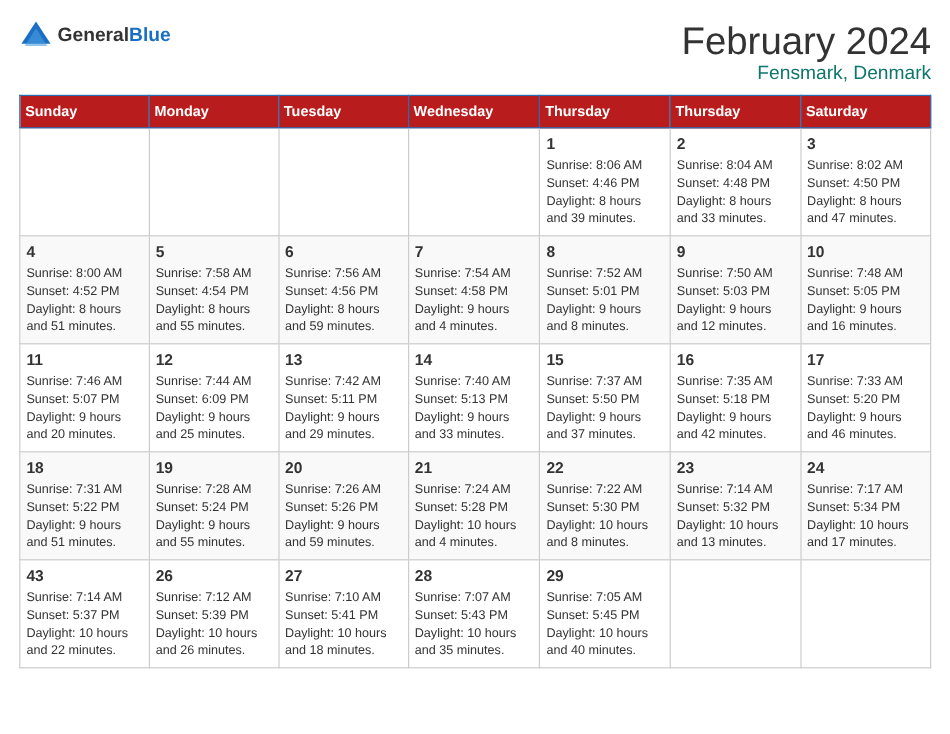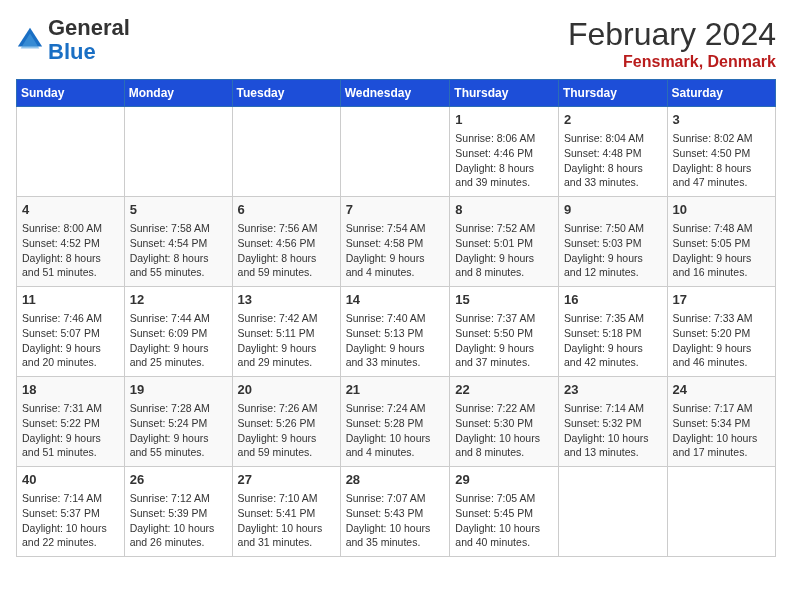--- a/index.html
+++ b/index.html
@@ -15,52 +15,52 @@
       justify-content: space-between;
       align-items: flex-start;
       margin-bottom: 8px;
     }
     .logo {
       display: flex;
       align-items: center;
     }
     .logo-text {
       display: flex;
-      flex-direction: column;
-      font-size: 22px;
+      flex-direction: row;
+      font-size: 16px;
       font-weight: bold;
       line-height: 1.1;
     }
     .logo-general { color: #333; }
     .logo-blue { color: #1a6fc4; }
     .logo-icon {
       width: 28px;
       height: 28px;
       margin-right: 4px;
     }
     .title-block {
       text-align: right;
     }
     .title-block h1 {
       font-size: 32px;
       font-weight: normal;
       color: #333;
     }
     .title-block h2 {
       font-size: 16px;
-      font-weight: bold;
-      color: #b91c1c;
+      font-weight: normal;
+      color: #0f766e;
     }
     table {
       width: 100%;
       border-collapse: collapse;
       font-size: 11px;
     }
     thead tr th {
-      background: #1d4ed8;
+      background: #b91c1c;
       color: #fff;
       padding: 6px 4px;
       text-align: left;
       font-size: 12px;
       border: 1px solid #2a6db5;
     }
     tbody tr td {
       border: 1px solid #ccc;
       vertical-align: top;
       padding: 4px 5px;
@@ -292,39 +292,39 @@
         <td>
           <span class="day-num">24</span>
           <div>Sunrise: 7:17 AM</div>
           <div>Sunset: 5:34 PM</div>
           <div>Daylight: 10 hours</div>
           <div>and 17 minutes.</div>
         </td>
       </tr>
       <tr>
         <td>
-          <span class="day-num">40</span>
+          <span class="day-num">43</span>
           <div>Sunrise: 7:14 AM</div>
           <div>Sunset: 5:37 PM</div>
           <div>Daylight: 10 hours</div>
           <div>and 22 minutes.</div>
         </td>
         <td>
           <span class="day-num">26</span>
           <div>Sunrise: 7:12 AM</div>
           <div>Sunset: 5:39 PM</div>
           <div>Daylight: 10 hours</div>
           <div>and 26 minutes.</div>
         </td>
         <td>
           <span class="day-num">27</span>
           <div>Sunrise: 7:10 AM</div>
           <div>Sunset: 5:41 PM</div>
           <div>Daylight: 10 hours</div>
-          <div>and 31 minutes.</div>
+          <div>and 18 minutes.</div>
         </td>
         <td>
           <span class="day-num">28</span>
           <div>Sunrise: 7:07 AM</div>
           <div>Sunset: 5:43 PM</div>
           <div>Daylight: 10 hours</div>
           <div>and 35 minutes.</div>
         </td>
         <td>
           <span class="day-num">29</span>

